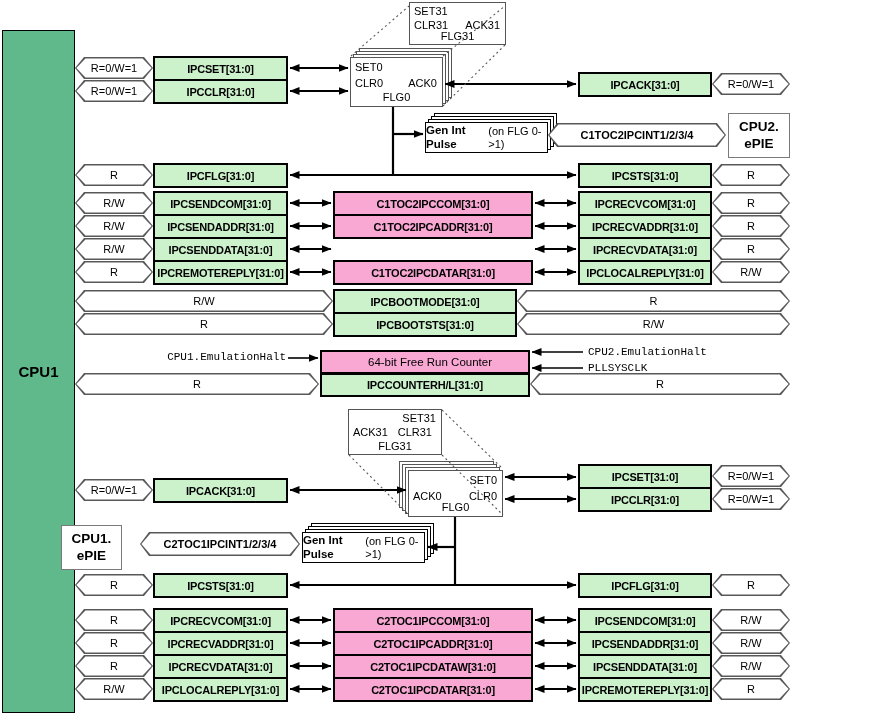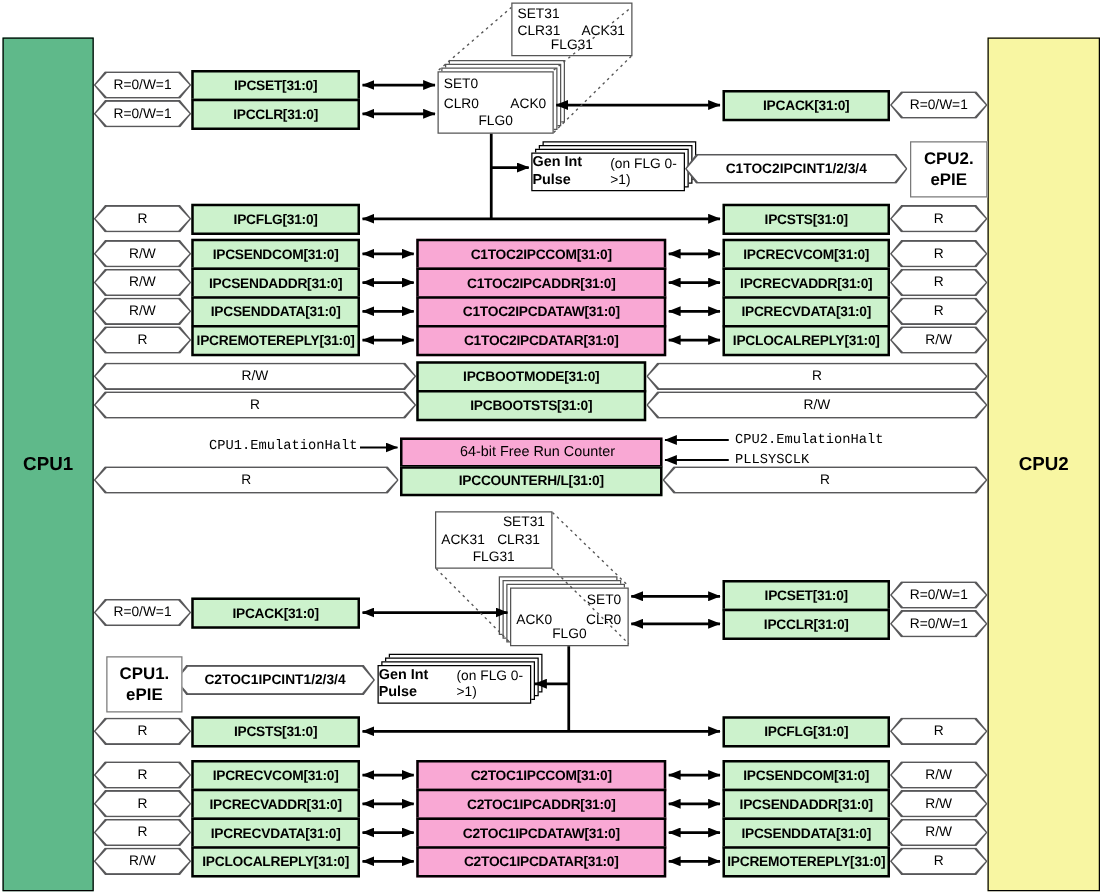--- a/index.html
+++ b/index.html
@@ -43,21 +43,20 @@
         font-weight:bold;font-size:13.5px;line-height:1.2;}
   .txt{position:absolute;font-size:11px;z-index:10;white-space:nowrap;font-family:Liberation Mono, monospace;}
   svg.overlay{position:absolute;left:0;top:0;z-index:20;pointer-events:none;}
 </style>
 </head>
 <body>
 
 <div id="stage">
 
   <div class="cpu" style="left:2px;top:30px;width:73px;height:683px;background:#5fb98a;">CPU1</div>
-  <div class="cpu" style="left:790px;top:30px;width:90px;height:683px;background:#f8f6a2;">CPU2</div>
 
   <div class="flaglayer" style="left:359px;top:48px;width:93px;height:50px;"></div>
   <div class="flaglayer" style="left:356px;top:51px;width:93px;height:50px;"></div>
   <div class="flaglayer" style="left:353px;top:54px;width:93px;height:50px;"></div>
   <div class="flagbox" style="left:350px;top:57px;width:93px;height:50px;">
     <span class="p-tl">SET0</span>
     <span class="p-ml">CLR0</span>
     <span class="p-mr">ACK0</span>
     <span class="p-bc">FLG0</span>
   </div>
@@ -71,21 +70,20 @@
   <div class="reg" style="left:153px;top:56px;width:135px;">IPCSET[31:0]</div>
   <div class="reg" style="left:153px;top:79px;width:135px;">IPCCLR[31:0]</div>
   <div class="reg" style="left:153px;top:163px;width:135px;">IPCFLG[31:0]</div>
   <div class="reg" style="left:153px;top:191px;width:135px;">IPCSENDCOM[31:0]</div>
   <div class="reg" style="left:153px;top:214px;width:135px;">IPCSENDADDR[31:0]</div>
   <div class="reg" style="left:153px;top:237px;width:135px;">IPCSENDDATA[31:0]</div>
   <div class="reg" style="left:153px;top:260px;width:135px;">IPCREMOTEREPLY[31:0]</div>
 
   <div class="reg white" style="left:333px;top:191px;width:200px;">C1TOC2IPCCOM[31:0]</div>
   <div class="reg white" style="left:333px;top:214px;width:200px;">C1TOC2IPCADDR[31:0]</div>
-  <div class="reg white" style="left:333px;top:237px;width:200px;">C1TOC2IPCDATAW[31:0]</div>
   <div class="reg white" style="left:333px;top:260px;width:200px;">C1TOC2IPCDATAR[31:0]</div>
 
   <div class="reg" style="left:578px;top:72px;width:134px;">IPCACK[31:0]</div>
   <div class="reg" style="left:578px;top:163px;width:134px;">IPCSTS[31:0]</div>
   <div class="reg" style="left:578px;top:191px;width:134px;">IPCRECVCOM[31:0]</div>
   <div class="reg" style="left:578px;top:214px;width:134px;">IPCRECVADDR[31:0]</div>
   <div class="reg" style="left:578px;top:237px;width:134px;">IPCRECVDATA[31:0]</div>
   <div class="reg" style="left:578px;top:260px;width:134px;">IPCLOCALREPLY[31:0]</div>
 
   <div class="genlayer" style="left:434px;top:113px;width:123px;height:31px;"></div>
@@ -206,21 +204,21 @@
   <div class="reg" style="left:578px;top:654px;width:134px;">IPCSENDDATA[31:0]</div>
   <div class="reg" style="left:578px;top:677px;width:134px;">IPCREMOTEREPLY[31:0]</div>
 
   <div class="genlayer" style="left:311px;top:523px;width:123px;height:31px;"></div>
   <div class="genlayer" style="left:308px;top:526px;width:123px;height:31px;"></div>
   <div class="genlayer" style="left:305px;top:529px;width:123px;height:31px;"></div>
   <div class="genbox" style="left:302px;top:532px;width:123px;height:31px;">
     <span class="b1">Gen Int Pulse</span>
     <span class="b2">(on FLG 0-&gt;1)</span>
   </div>
-  <div class="epie" style="left:85px;top:525px;width:61px;height:45px;">
+  <div class="epie" style="left:61px;top:525px;width:61px;height:45px;">
     <span>CPU1.</span>
     <span>ePIE</span>
   </div>
 
   <div class="banner" style="left:75px;top:479px;width:78px;">
       <span>R=0/W=1</span>
     </div>
   <div class="banner" style="left:75px;top:574px;width:78px;">
       <span>R</span>
     </div>

